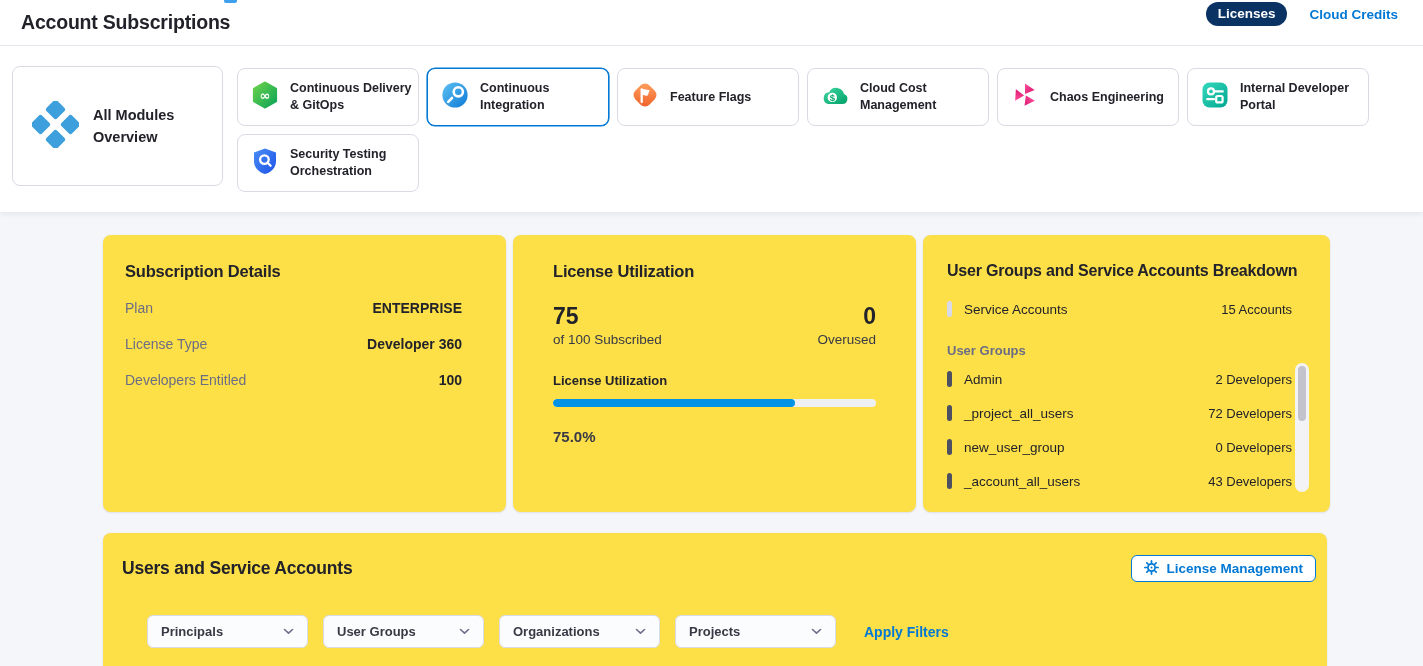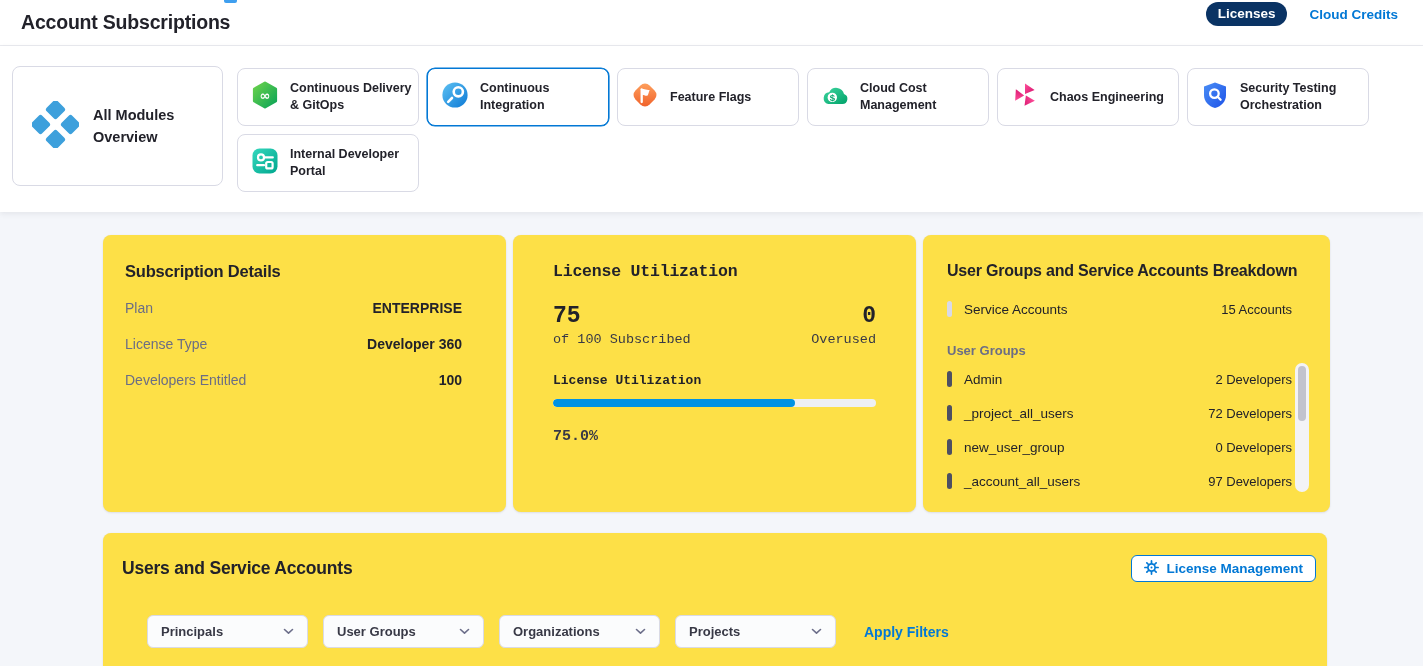--- a/index.html
+++ b/index.html
@@ -32,21 +32,21 @@
   .cards-row { display:flex; gap:7px; margin-left:103px; }
   .card { background:#fde047; border-radius:8px; box-shadow:0 1px 2px rgba(96,97,112,.14), 0 0 1px rgba(40,41,61,.08); }
   .card-title { font-size:16.5px; font-weight:700; letter-spacing:-.2px; }
 
   .sd-card { width:403px; height:277px; padding:27px 44px 0 22px; }
   .sd-rows { margin-top:19px; }
   .sd-row { display:flex; justify-content:space-between; align-items:baseline; height:16px; margin-bottom:20px; }
   .sd-label { font-size:14px; color:#6b6d85; }
   .sd-value { font-size:14px; font-weight:700; }
 
-  .lu-card { width:403px; height:277px; padding:27px 40px 16px 40px;font-family:Liberation Mono, monospace; }
+  .lu-card { width:403px; height:277px; padding:27px 40px 16px 40px; }
   .lu-stats { display:flex; justify-content:space-between; margin-top:23px; }
   .lu-big { font-size:23px; font-weight:700; line-height:1.1; }
   .lu-caption { font-size:13.5px; color:#383946; margin-top:3px; }
   .lu-right { text-align:right; }
   .lu-bar-label { margin-top:26px; font-size:13px; font-weight:700; }
   .lu-track { margin-top:11px; height:8px; border-radius:4px; background:#eef0f4; overflow:hidden; }
   .lu-fill { height:8px; border-radius:4px; background:#0092e4; width:0; }
   .lu-percent { margin-top:21px; font-size:15px; font-weight:700; color:#383946; }
 
   .ug-card { position:relative; width:407px; height:277px; padding:27px 24px 12px 24px; }
@@ -190,39 +190,39 @@
             <path d="M14 13 L14 2.6 L23.6 9 Z" transform="rotate(240 14 14)"></path>
           </g>
         </svg>
       </span>
       <span class="module-label">Chaos Engineering</span>
     </div>
 
     <div class="module-card">
       <span>
         <svg width="28" height="28" viewBox="0 0 28 28">
-          <path d="M14 1.5 L25 5.5 V14 C25 20.7 20.5 25.2 14 27 C7.5 25.2 3 20.7 3 14 V5.5 Z" fill="url(#gst)"></path>
-          <circle cx="13.4" cy="12.6" r="4.3" stroke="#fff" stroke-width="2.3" fill="none"></circle>
-          <line x1="16.6" y1="15.8" x2="19.6" y2="18.8" stroke="#fff" stroke-width="2.3" stroke-linecap="round"></line>
-        </svg>
-      </span>
-      <span class="module-label">Security Testing Orchestration</span>
-    </div>
-
-    <div class="module-card">
-      <span>
-        <svg width="28" height="28" viewBox="0 0 28 28">
           <rect x="1.5" y="1.5" width="25" height="25" rx="7" fill="url(#gid)"></rect>
           <circle cx="10" cy="10.4" r="3" stroke="#fff" stroke-width="2.2" fill="none"></circle>
           <line x1="13.6" y1="10.4" x2="21.8" y2="10.4" stroke="#fff" stroke-width="2.2" stroke-linecap="round"></line>
           <line x1="6.2" y1="18.2" x2="13" y2="18.2" stroke="#fff" stroke-width="2.2" stroke-linecap="round"></line>
           <rect x="15.2" y="15" width="6.4" height="6.4" rx="1.5" stroke="#fff" stroke-width="2.2" fill="none"></rect>
         </svg>
       </span>
       <span class="module-label">Internal Developer Portal</span>
+    </div>
+
+    <div class="module-card">
+      <span>
+        <svg width="28" height="28" viewBox="0 0 28 28">
+          <path d="M14 1.5 L25 5.5 V14 C25 20.7 20.5 25.2 14 27 C7.5 25.2 3 20.7 3 14 V5.5 Z" fill="url(#gst)"></path>
+          <circle cx="13.4" cy="12.6" r="4.3" stroke="#fff" stroke-width="2.3" fill="none"></circle>
+          <line x1="16.6" y1="15.8" x2="19.6" y2="18.8" stroke="#fff" stroke-width="2.3" stroke-linecap="round"></line>
+        </svg>
+      </span>
+      <span class="module-label">Security Testing Orchestration</span>
     </div>
   </div>
 </div>
 
 <div class="main">
   <div class="cards-row">
 
     <div class="card sd-card">
       <div class="card-title">Subscription Details</div>
       <div class="sd-rows">
@@ -280,21 +280,21 @@
           <span class="bd-value">72 Developers</span>
         </div>
         <div class="bd-row">
           <span class="bullet dark"></span>
           <span class="bd-name">new_user_group</span>
           <span class="bd-value">0 Developers</span>
         </div>
         <div class="bd-row">
           <span class="bullet dark"></span>
           <span class="bd-name">_account_all_users</span>
-          <span class="bd-value">97 Developers</span>
+          <span class="bd-value">43 Developers</span>
         </div>
       </div>
       <div class="ug-scrollbar">
         <div class="ug-thumb"></div>
       </div>
     </div>
   </div>
 
   <div class="card users-card">
     <div class="users-head">

